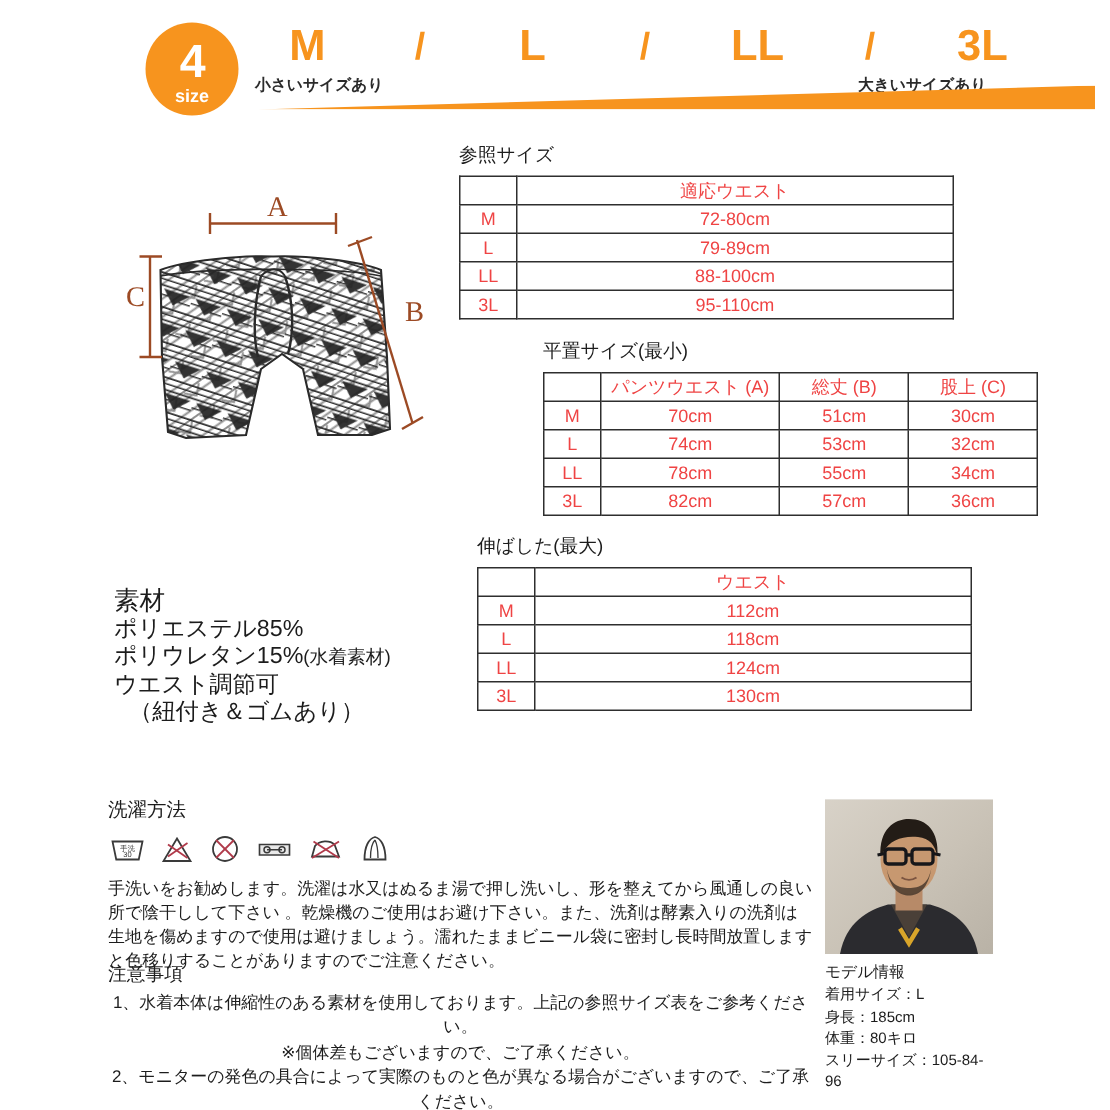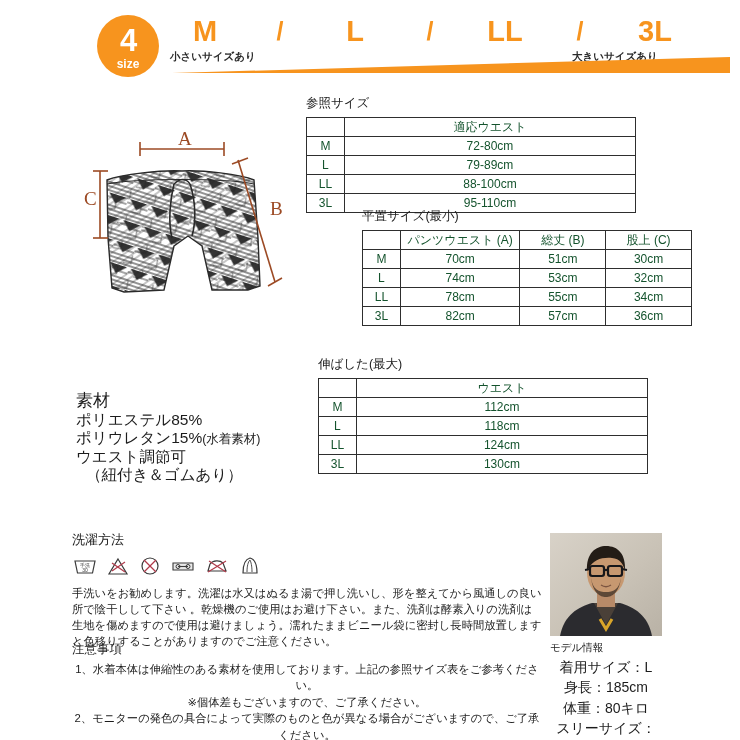--- a/index.html
+++ b/index.html
@@ -55,21 +55,21 @@
   }
   .label-A { left: 116px; top: 10px; }
   .label-B { left: 208px; top: 80px; }
   .label-C { left: 22px; top: 70px; }
 
   
   .tbl-block { position: absolute; }
   .tbl-title { font-size: 12.5px; color: #1c1c1c; margin-bottom: 5px; font-weight: normal; }
   table.sz {
     border-collapse: collapse; width: 330px;
-    font-size: 12px; color: #14532d;
+    font-size: 12px; color: #ef4444;
   }
   table.sz td, table.sz th {
     border: 1px solid #2e2e2e;
     height: 19px; text-align: center;
     font-weight: normal; padding: 0 2px;
     background: #ffffff;
   }
   .c1 { width: 38px; }
   .w2a { width: 120px; margin-top: 42px; }
   .w2b { width: 292px; }
@@ -94,21 +94,21 @@
   
   .notes { position: absolute; left: 72px; top: 641px; width: 470px; }
   .notes-h { font-size: 12.5px; color: #1c1c1c; margin-bottom: 3px; }
   .notes-body { font-size: 11.3px; line-height: 1.45; text-align: center; }
 
   
   .model { position: absolute; left: 550px; top: 533px; width: 112px; }
   .model-photo { width: 112px; height: 103px; overflow: hidden; position: relative; background: #cdc7be; }
   .model-info { margin-top: 5px; }
   .model-h { font-size: 10.5px; color: #1c1c1c; margin-bottom: 2px; }
-  .model-line { font-size: 14px; line-height: 1.45; color: #1c1c1c; text-align: center; }
+  .model-line { font-size: 10px; line-height: 1.45; color: #1c1c1c; }
 </style>
 </head>
 <body>
 
 <div class="page">
 
   <div class="header">
     <div class="size-badge">
       <div class="num">4</div>
       <div class="lbl">size</div>
@@ -211,21 +211,21 @@
         <td>88-100cm</td>
       </tr>
       <tr>
         <td>3L</td>
         <td>95-110cm</td>
       </tr>
     </tbody>
       </table>
   </div>
 
-  <div class="tbl-block" style="left:318px; top:208px;padding-left:44px;">
+  <div class="tbl-block" style="left:318px; top:226px;padding-left:44px;">
     <div class="tbl-title">平置サイズ(最小)</div>
     <table class="sz">
       <tbody>
           <tr>
         <th class="c1"></th>
         <th class="w2a">パンツウエスト (A)</th>
         <th class="w3">総丈 (B)</th>
         <th class="w3">股上 (C)</th>
       </tr>
       <tr>

